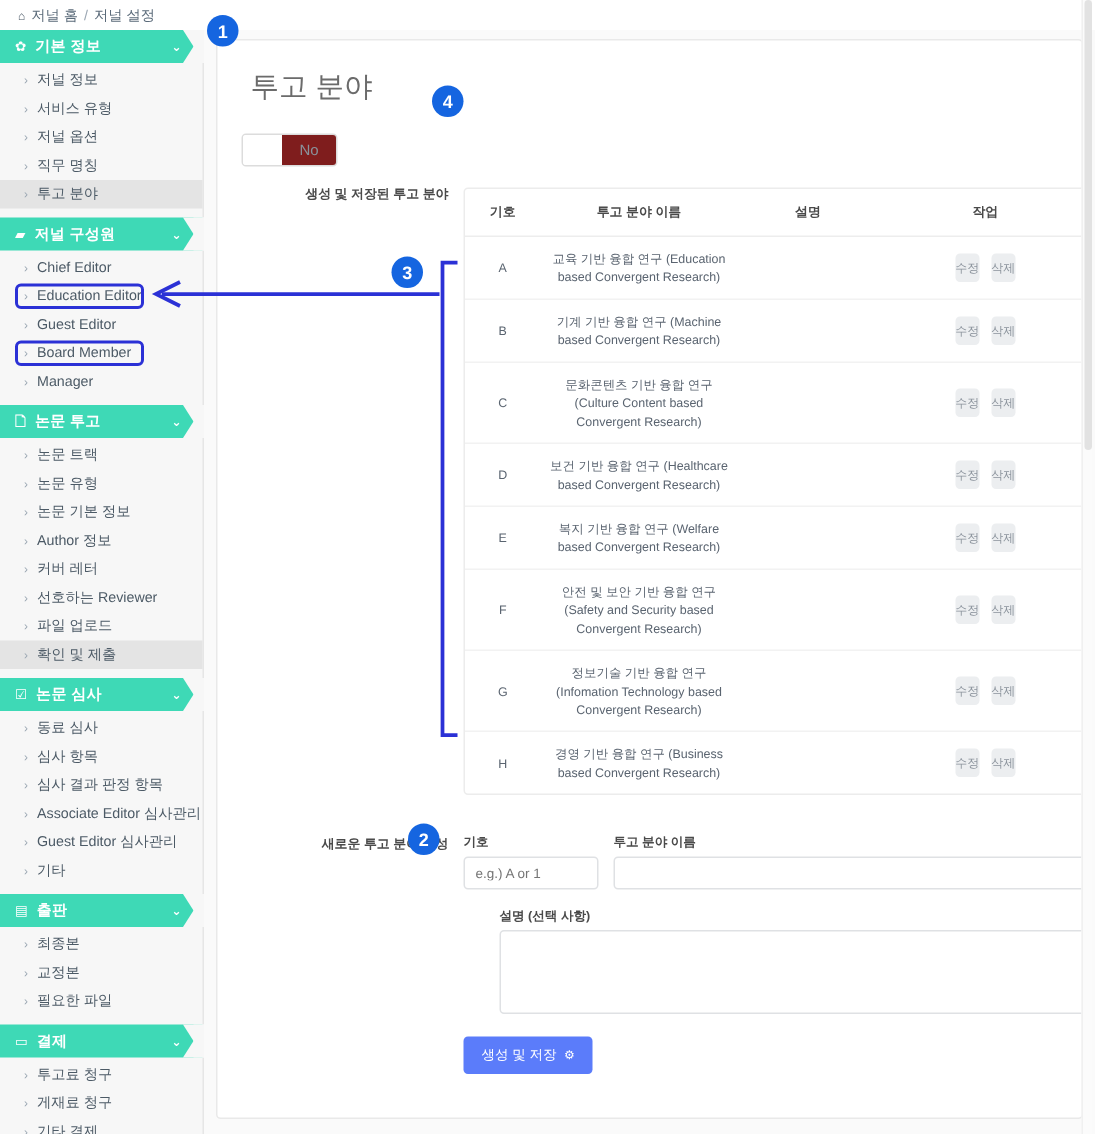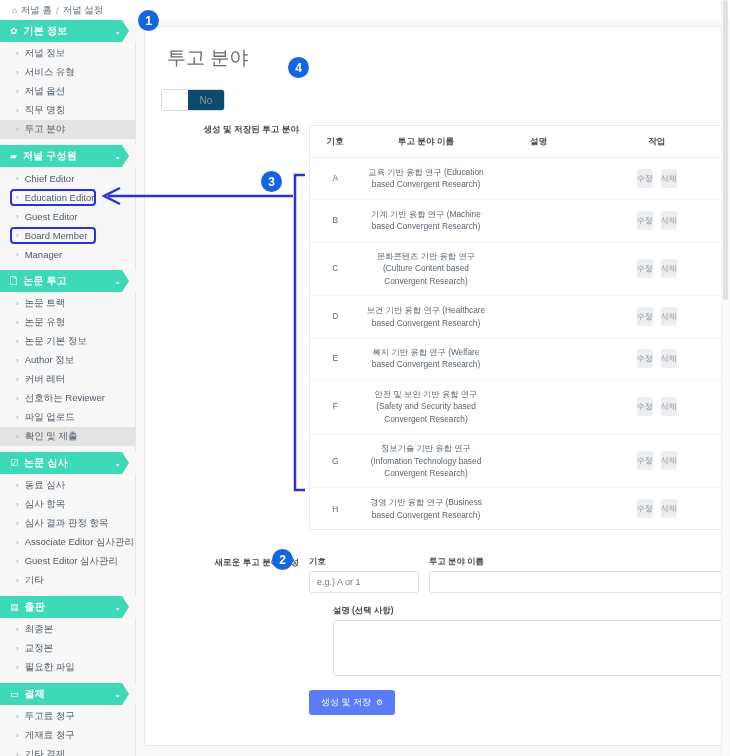--- a/index.html
+++ b/index.html
@@ -118,21 +118,21 @@
     width: 64px; height: 22px;
     border: 1px solid #dcdcdc;
     border-radius: 3px;
     display: flex; align-items: center;
     background: #ffffff;
     overflow: hidden;
   }
   .toggle .knob { width: 26px; height: 100%; background:#ffffff; }
   .toggle .tlab {
     flex:1; height:100%;
-    background: #0c4a6e;
+    background: #7f1d1d;
     color:#8a929b;
     font-size: 10px;
     display:flex; align-items:center; justify-content:center;
   }
   .hint {
     margin-top: 11px;
     font-size: 8.2px;
     color: #8b949d;
     letter-spacing: -.1px;
   }
@@ -190,21 +190,21 @@
   input.txt, textarea.txt {
     border: 1px solid #dfe1e4;
     border-radius: 3px;
     background: #fff;
     font-size: 9px;
     font-family: inherit;
     color:#555;
     padding: 5px 7px;
     outline: none;
   }
-  input.sym { width: 110px; }
+  input.sym { width: 90px; }
   input.pname { width: 317px; }
   textarea.txt { width: 417px; height: 56px; resize: vertical; }
   .desc-block { margin-top: 12px; margin-left: 24px; }
   .save-row { display:flex; justify-content:flex-start; width: 417px; margin-top: 12px; }
   .save-btn {
     background: #5b7cfa;
     color: #fff;
     border: none; border-radius: 3px;
     font-size: 9px; font-family: inherit;
     padding: 6px 12px;

